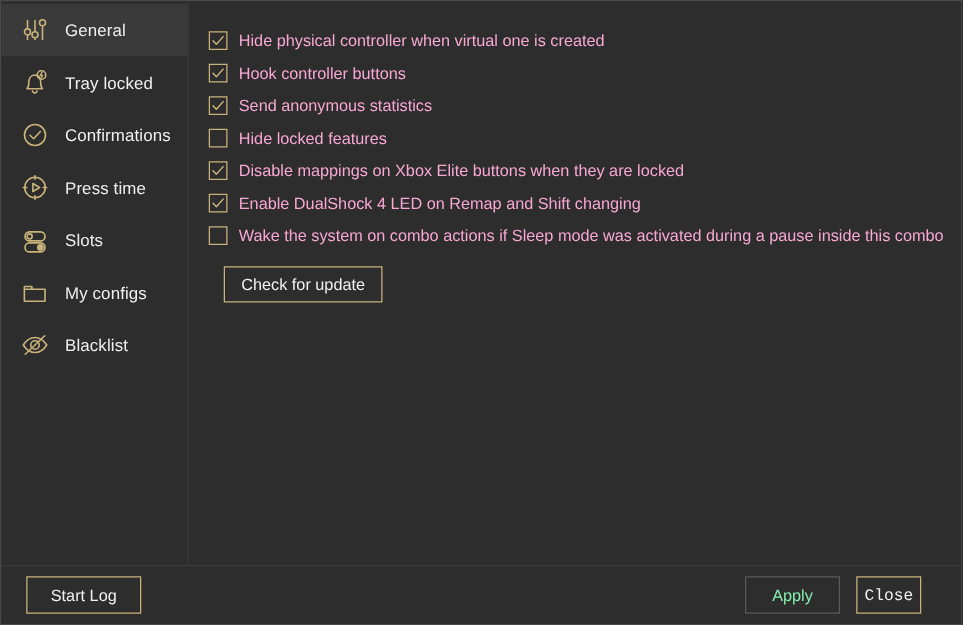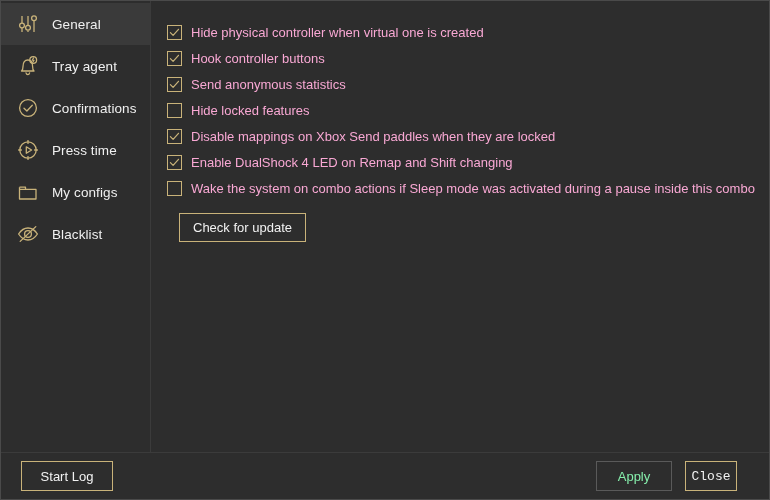--- a/index.html
+++ b/index.html
@@ -183,21 +183,21 @@
         <span class="nav-icon">
           <svg width="26" height="26" viewBox="0 0 26 26">
             <g stroke="#c9b37a" stroke-width="1.3" fill="none" stroke-linecap="round" stroke-linejoin="round">
               <path d="M6.5 18 C6.5 18 8 16.8 8 13.5 C8 9.5 9.8 7 12.8 7 C15.8 7 17.6 9.5 17.6 13.5 C17.6 16.8 19 18 19 18 Z"></path>
               <path d="M11 19.8 C11.3 21 12 21.5 12.8 21.5 C13.6 21.5 14.3 21 14.6 19.8"></path>
               <circle cx="18.2" cy="7" r="3.4"></circle>
               <path d="M18.6 4.9 L17.2 7.3 L19.1 7.3 L17.8 9.3" stroke-width="1.1"></path>
             </g>
           </svg>
         </span>
-        <span class="nav-label">Tray agent</span>
+        <span class="nav-label">Tray locked</span>
       </div>
 
       <div class="nav-item">
         <span class="nav-icon">
           <svg width="26" height="26" viewBox="0 0 26 26">
             <g stroke="#c9b37a" stroke-width="1.3" fill="none" stroke-linecap="round" stroke-linejoin="round">
               <circle cx="13" cy="13" r="8.4"></circle>
               <path d="M9 13.2 L11.9 16 L17.3 10.2"></path>
             </g>
           </svg>
@@ -214,20 +214,33 @@
               <line x1="13" y1="19.6" x2="13" y2="22.4"></line>
               <line x1="3.6" y1="13" x2="6.4" y2="13"></line>
               <line x1="19.6" y1="13" x2="22.4" y2="13"></line>
               <path d="M11.3 9.8 L16.6 13 L11.3 16.2 Z"></path>
             </g>
           </svg>
         </span>
         <span class="nav-label">Press time</span>
       </div>
 
+      <div class="nav-item">
+        <span class="nav-icon">
+          <svg width="26" height="26" viewBox="0 0 26 26">
+            <g stroke="#c9b37a" stroke-width="1.3" fill="none">
+              <rect x="5" y="6.5" width="16" height="7.2" rx="3.6"></rect>
+              <circle cx="8.7" cy="10.1" r="2"></circle>
+              <rect x="5" y="15.3" width="16" height="7.2" rx="3.6"></rect>
+              <circle cx="17.3" cy="18.9" r="2.1" fill="#c9b37a"></circle>
+            </g>
+          </svg>
+        </span>
+        <span class="nav-label">Slots</span>
+      </div>
 
       <div class="nav-item">
         <span class="nav-icon">
           <svg width="26" height="26" viewBox="0 0 26 26">
             <g stroke="#c9b37a" stroke-width="1.3" fill="none" stroke-linejoin="round">
               <path d="M4.5 8.2 L4.5 20 L21 20 L21 10.4 L4.5 10.4"></path>
               <path d="M4.5 8.2 L10.5 8.2 L10.5 10.4"></path>
             </g>
           </svg>
         </span>
@@ -282,21 +295,21 @@
         <span class="checkbox"></span>
         <span class="check-label">Hide locked features</span>
       </div>
 
       <div class="check-row">
         <span class="checkbox">
           <svg width="11" height="11" viewBox="0 0 11 11">
               <path d="M1.4 5.6 L4.1 8.4 L9.5 2.3" stroke="#c9b37a" stroke-width="1.2" fill="none" stroke-linecap="round" stroke-linejoin="round"></path>
             </svg>
         </span>
-        <span class="check-label">Disable mappings on Xbox Send paddles when they are locked</span>
+        <span class="check-label">Disable mappings on Xbox Elite buttons when they are locked</span>
       </div>
 
       <div class="check-row">
         <span class="checkbox">
           <svg width="11" height="11" viewBox="0 0 11 11">
               <path d="M1.4 5.6 L4.1 8.4 L9.5 2.3" stroke="#c9b37a" stroke-width="1.2" fill="none" stroke-linecap="round" stroke-linejoin="round"></path>
             </svg>
         </span>
         <span class="check-label">Enable DualShock 4 LED on Remap and Shift changing</span>
       </div>

